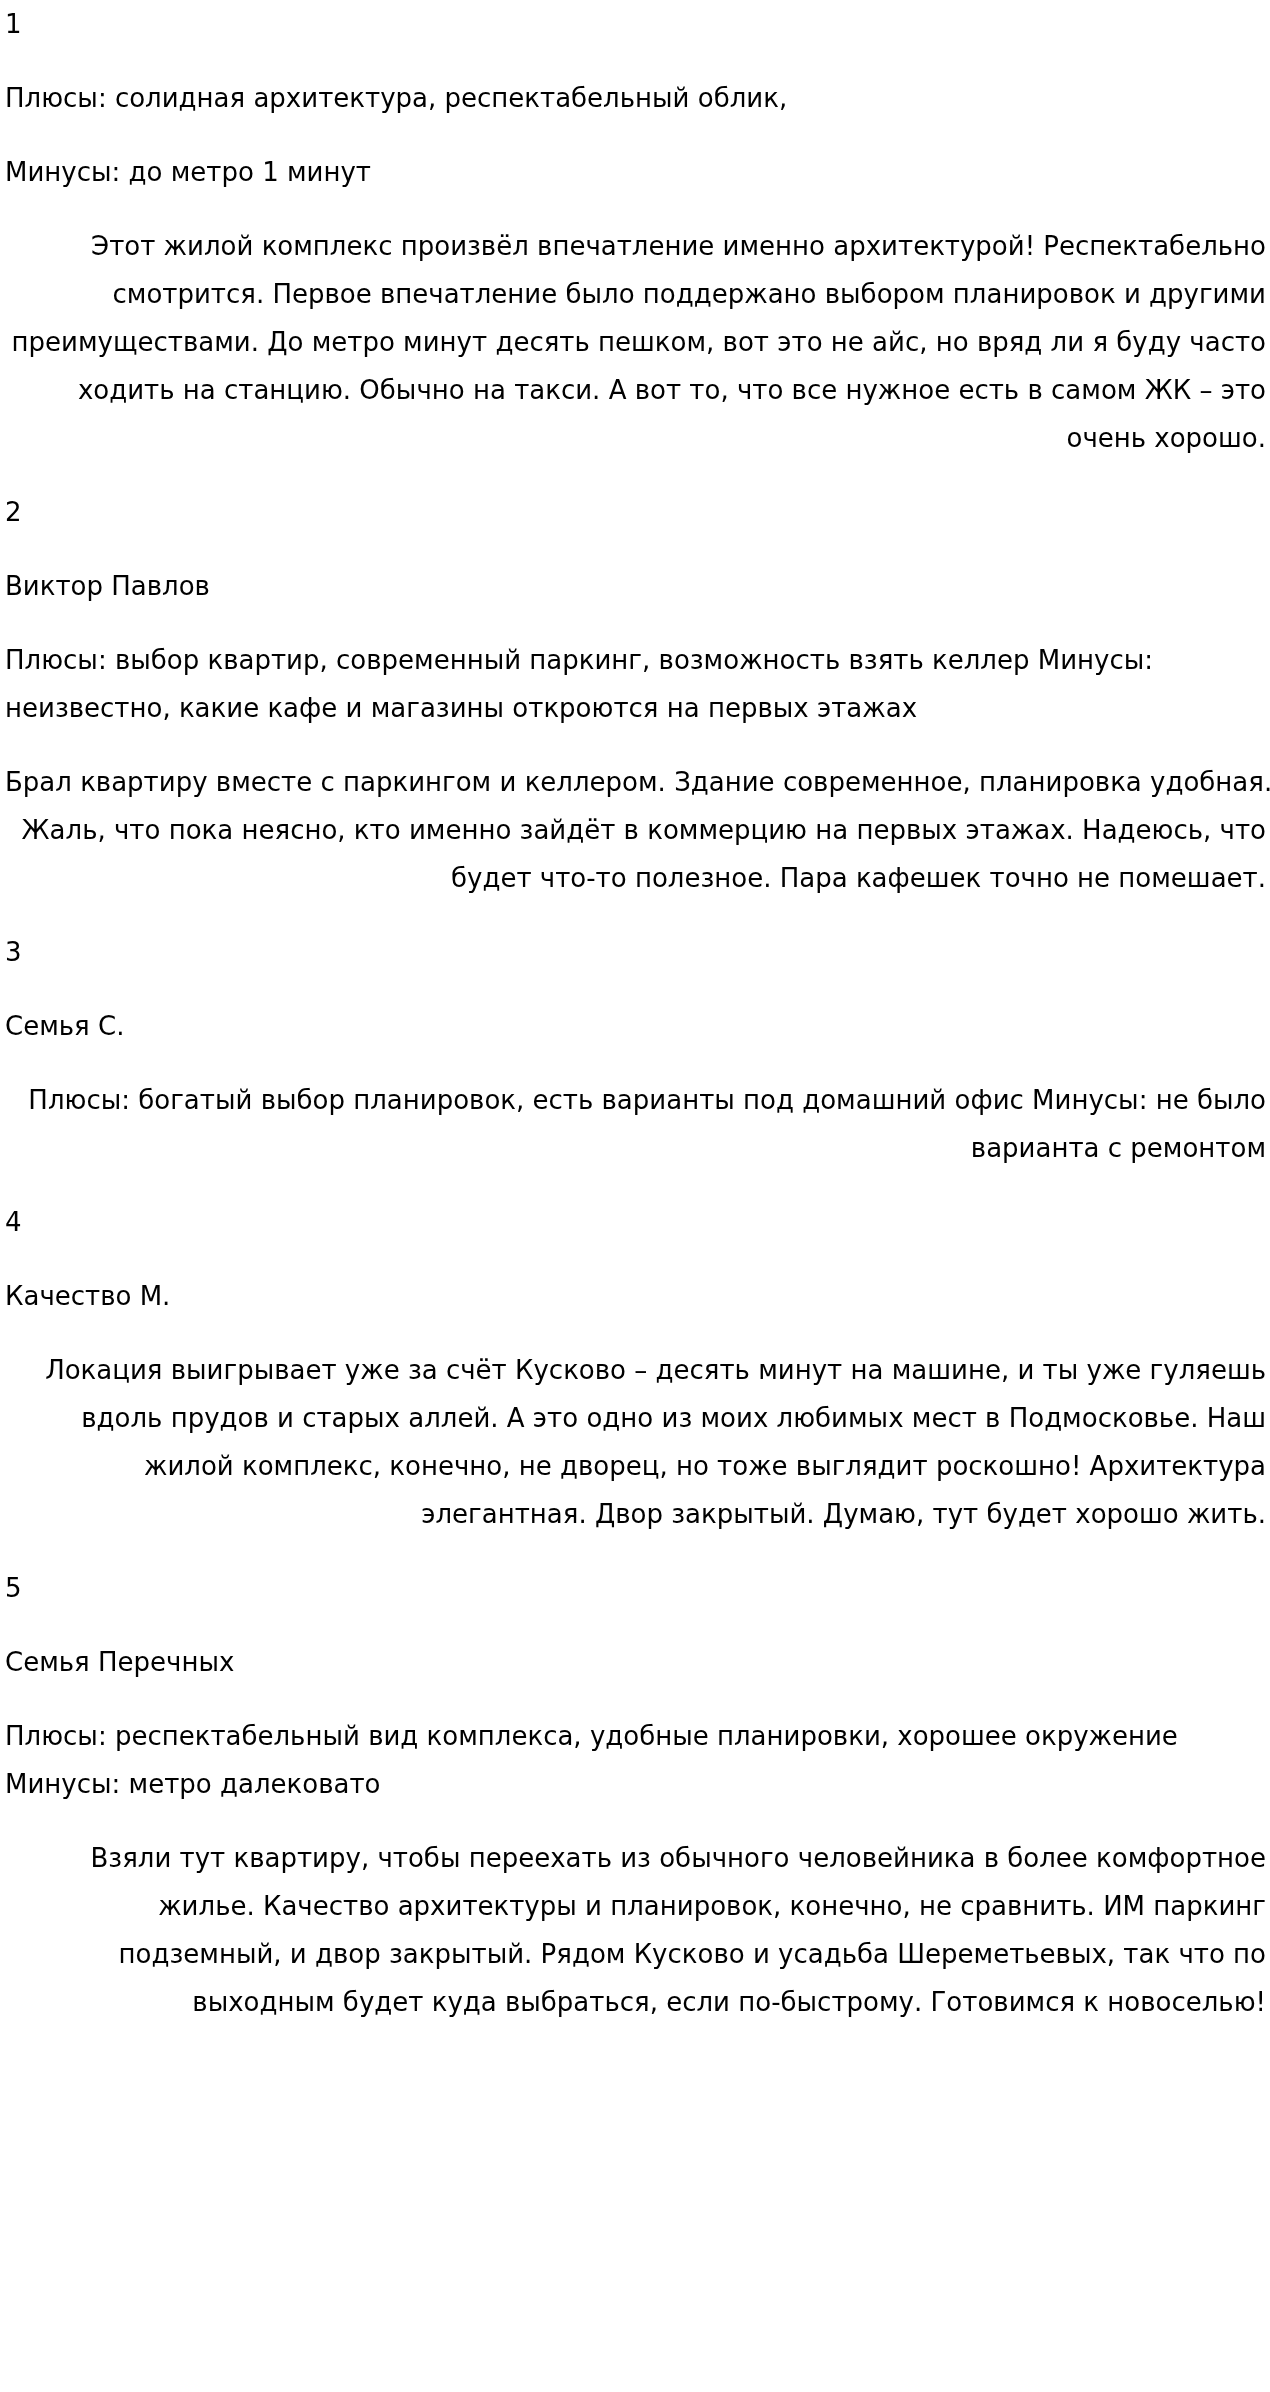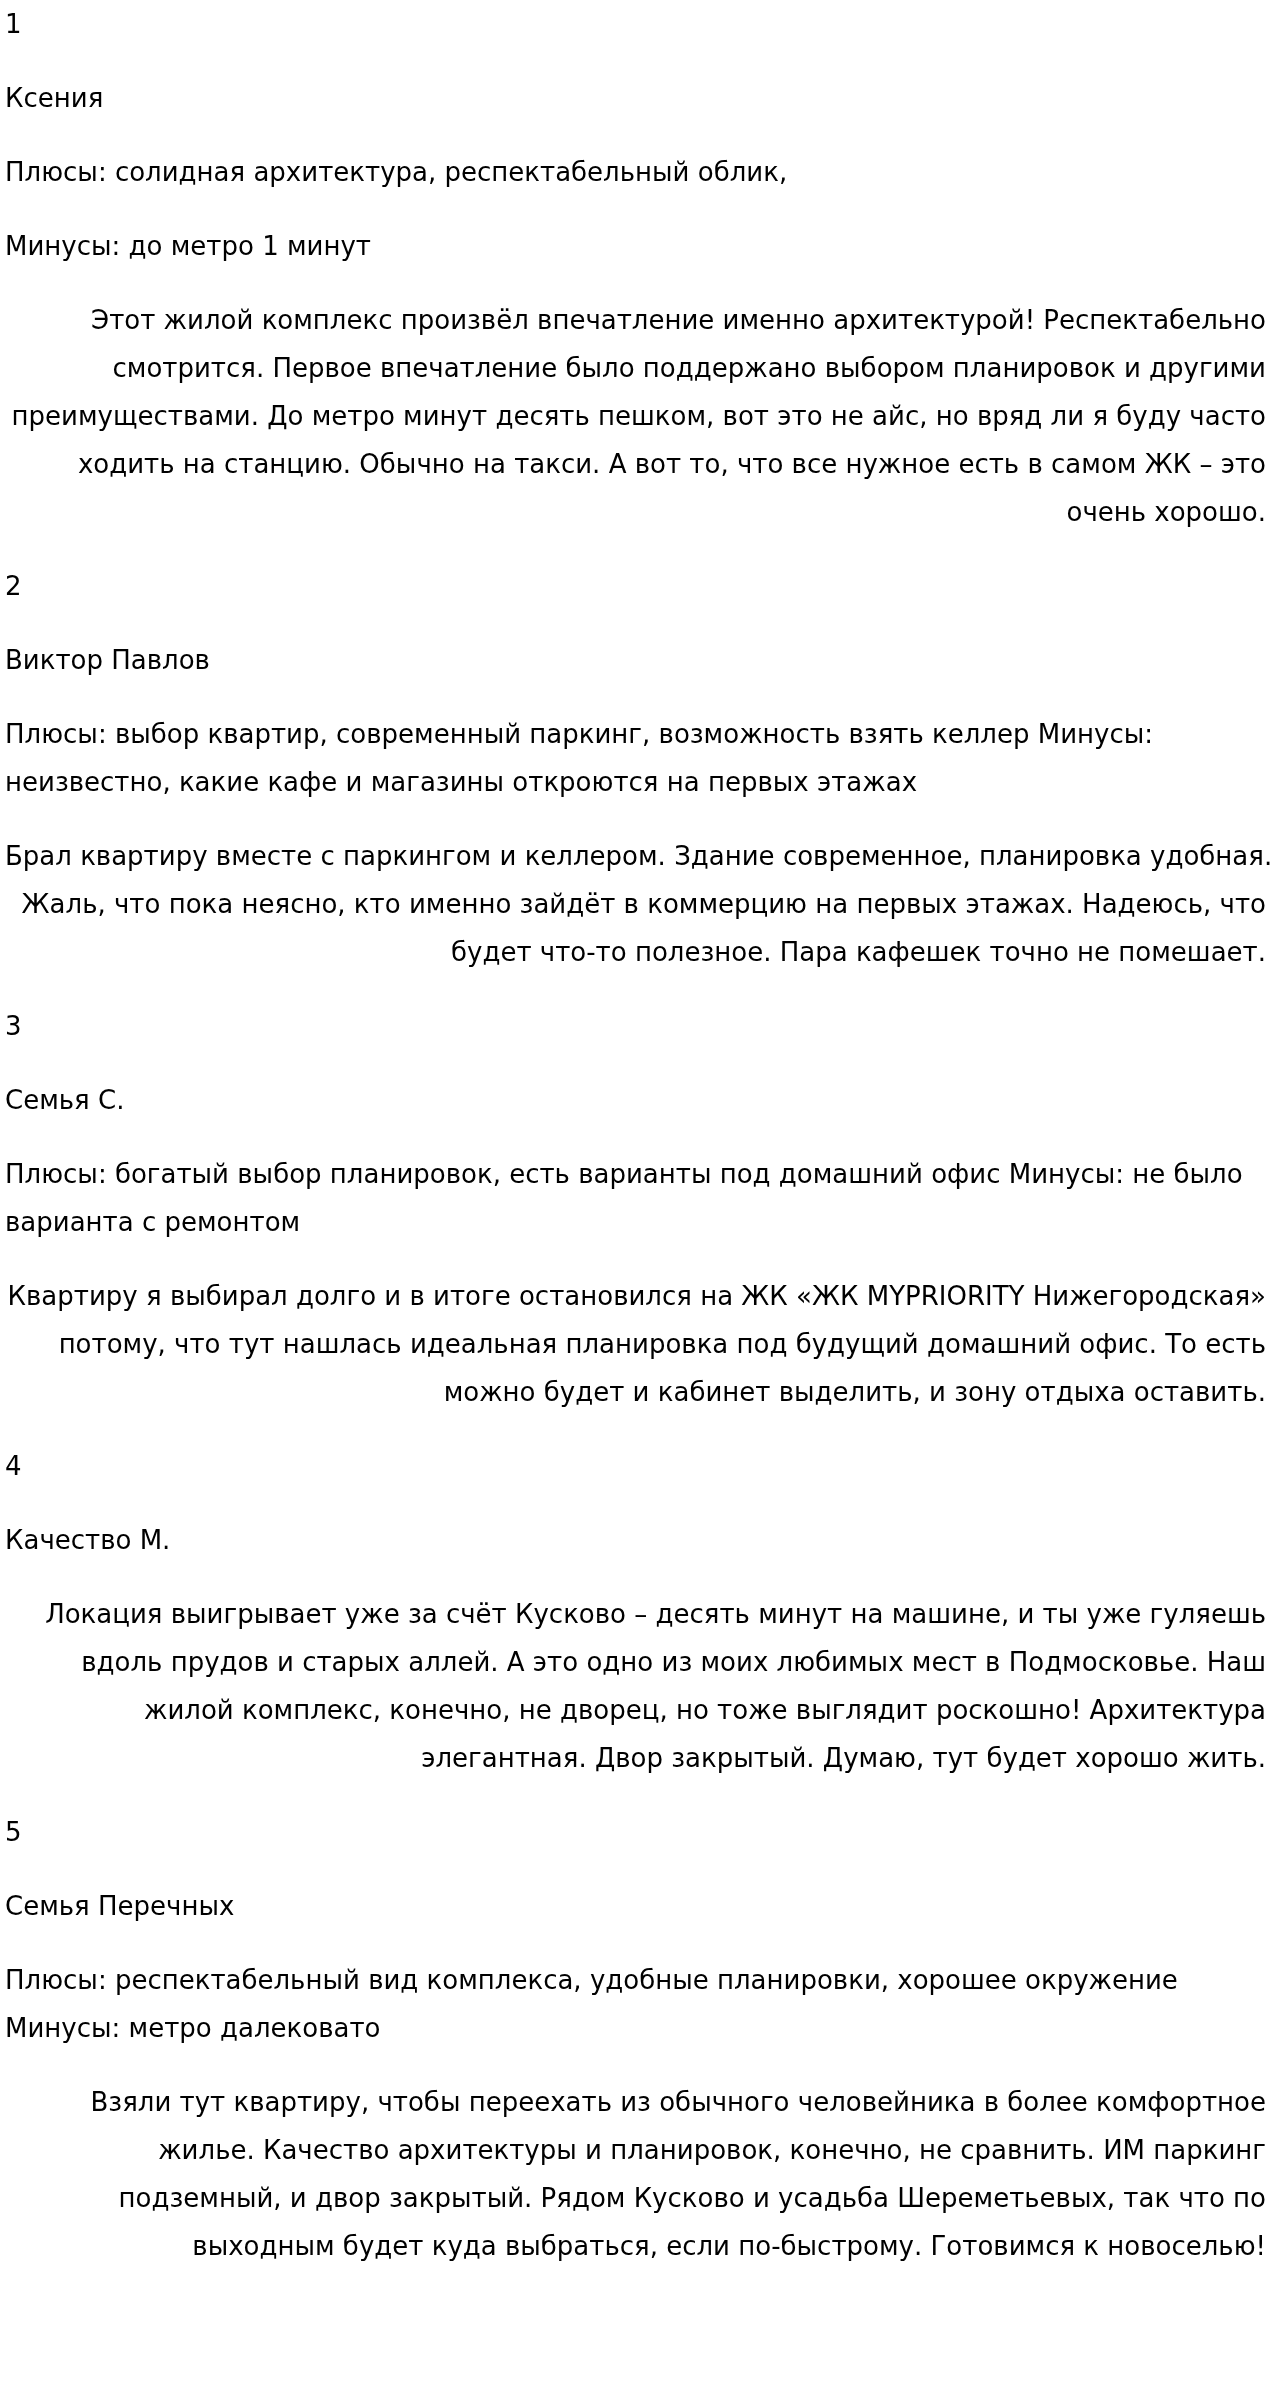--- a/index.html
+++ b/index.html
@@ -33,21 +33,20 @@
     margin-bottom: 8px;
   }
 </style>
 </head>
 <body>
 
 <div class="doc">
 
   <div class="review">
     <div class="para">1</div>
-    <div class="para">Ксения</div>
     <div class="para">Плюсы: солидная архитектура, респектабельный облик,</div>
     <div class="para">Минусы: до метро 1 минут</div>
     <div class="para">Этот жилой комплекс произвёл впечатление именно архитектурой! Респектабельно
 смотрится. Первое впечатление было поддержано выбором планировок и другими
 преимуществами. До метро минут десять пешком, вот это не айс, но вряд ли я буду часто
 ходить на станцию. Обычно на такси. А вот то, что все нужное есть в самом ЖК – это
 очень хорошо.</div>
   </div>
 
   <div class="review">
@@ -58,23 +57,20 @@
     <div class="para">Брал квартиру вместе с паркингом и келлером. Здание современное, планировка удобная.
 Жаль, что пока неясно, кто именно зайдёт в коммерцию на первых этажах. Надеюсь, что
 будет что-то полезное. Пара кафешек точно не помешает.</div>
   </div>
 
   <div class="review">
     <div class="para">3</div>
     <div class="para">Семья С.</div>
     <div class="para">Плюсы: богатый выбор планировок, есть варианты под домашний офис Минусы: не было
 варианта с ремонтом</div>
-    <div class="para">Квартиру я выбирал долго и в итоге остановился на ЖК «ЖК MYPRIORITY Нижегородская»
-потому, что тут нашлась идеальная планировка под будущий домашний офис. То есть
-можно будет и кабинет выделить, и зону отдыха оставить.</div>
   </div>
 
   <div class="review">
     <div class="para">4</div>
     <div class="para">Качество М.</div>
     <div class="para">Локация выигрывает уже за счёт Кусково – десять минут на машине, и ты уже гуляешь
 вдоль прудов и старых аллей. А это одно из моих любимых мест в Подмосковье. Наш
 жилой комплекс, конечно, не дворец, но тоже выглядит роскошно! Архитектура
 элегантная. Двор закрытый. Думаю, тут будет хорошо жить.</div>
   </div>

